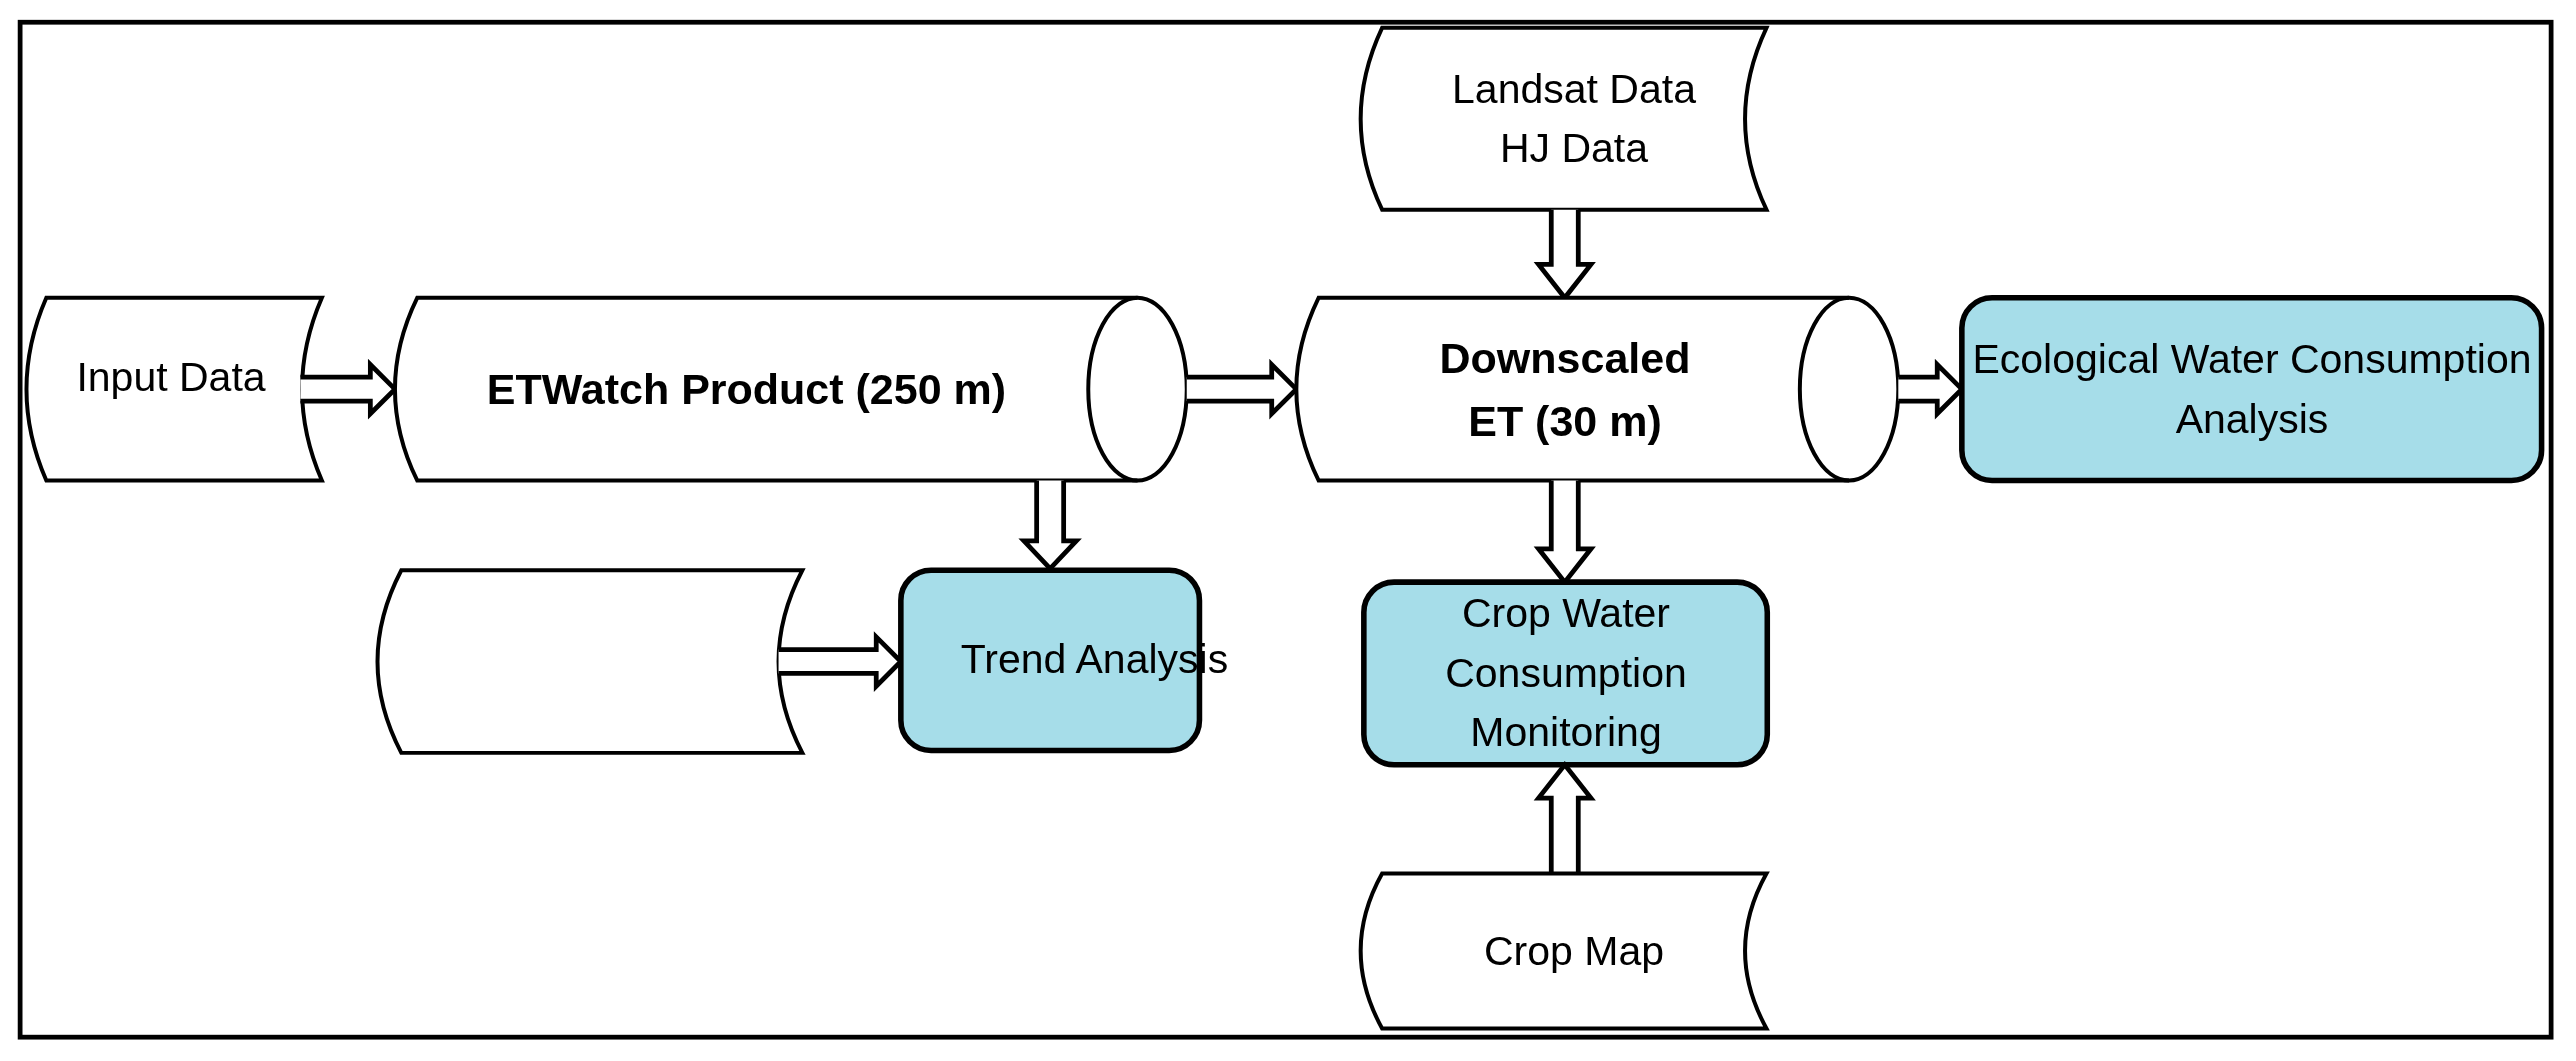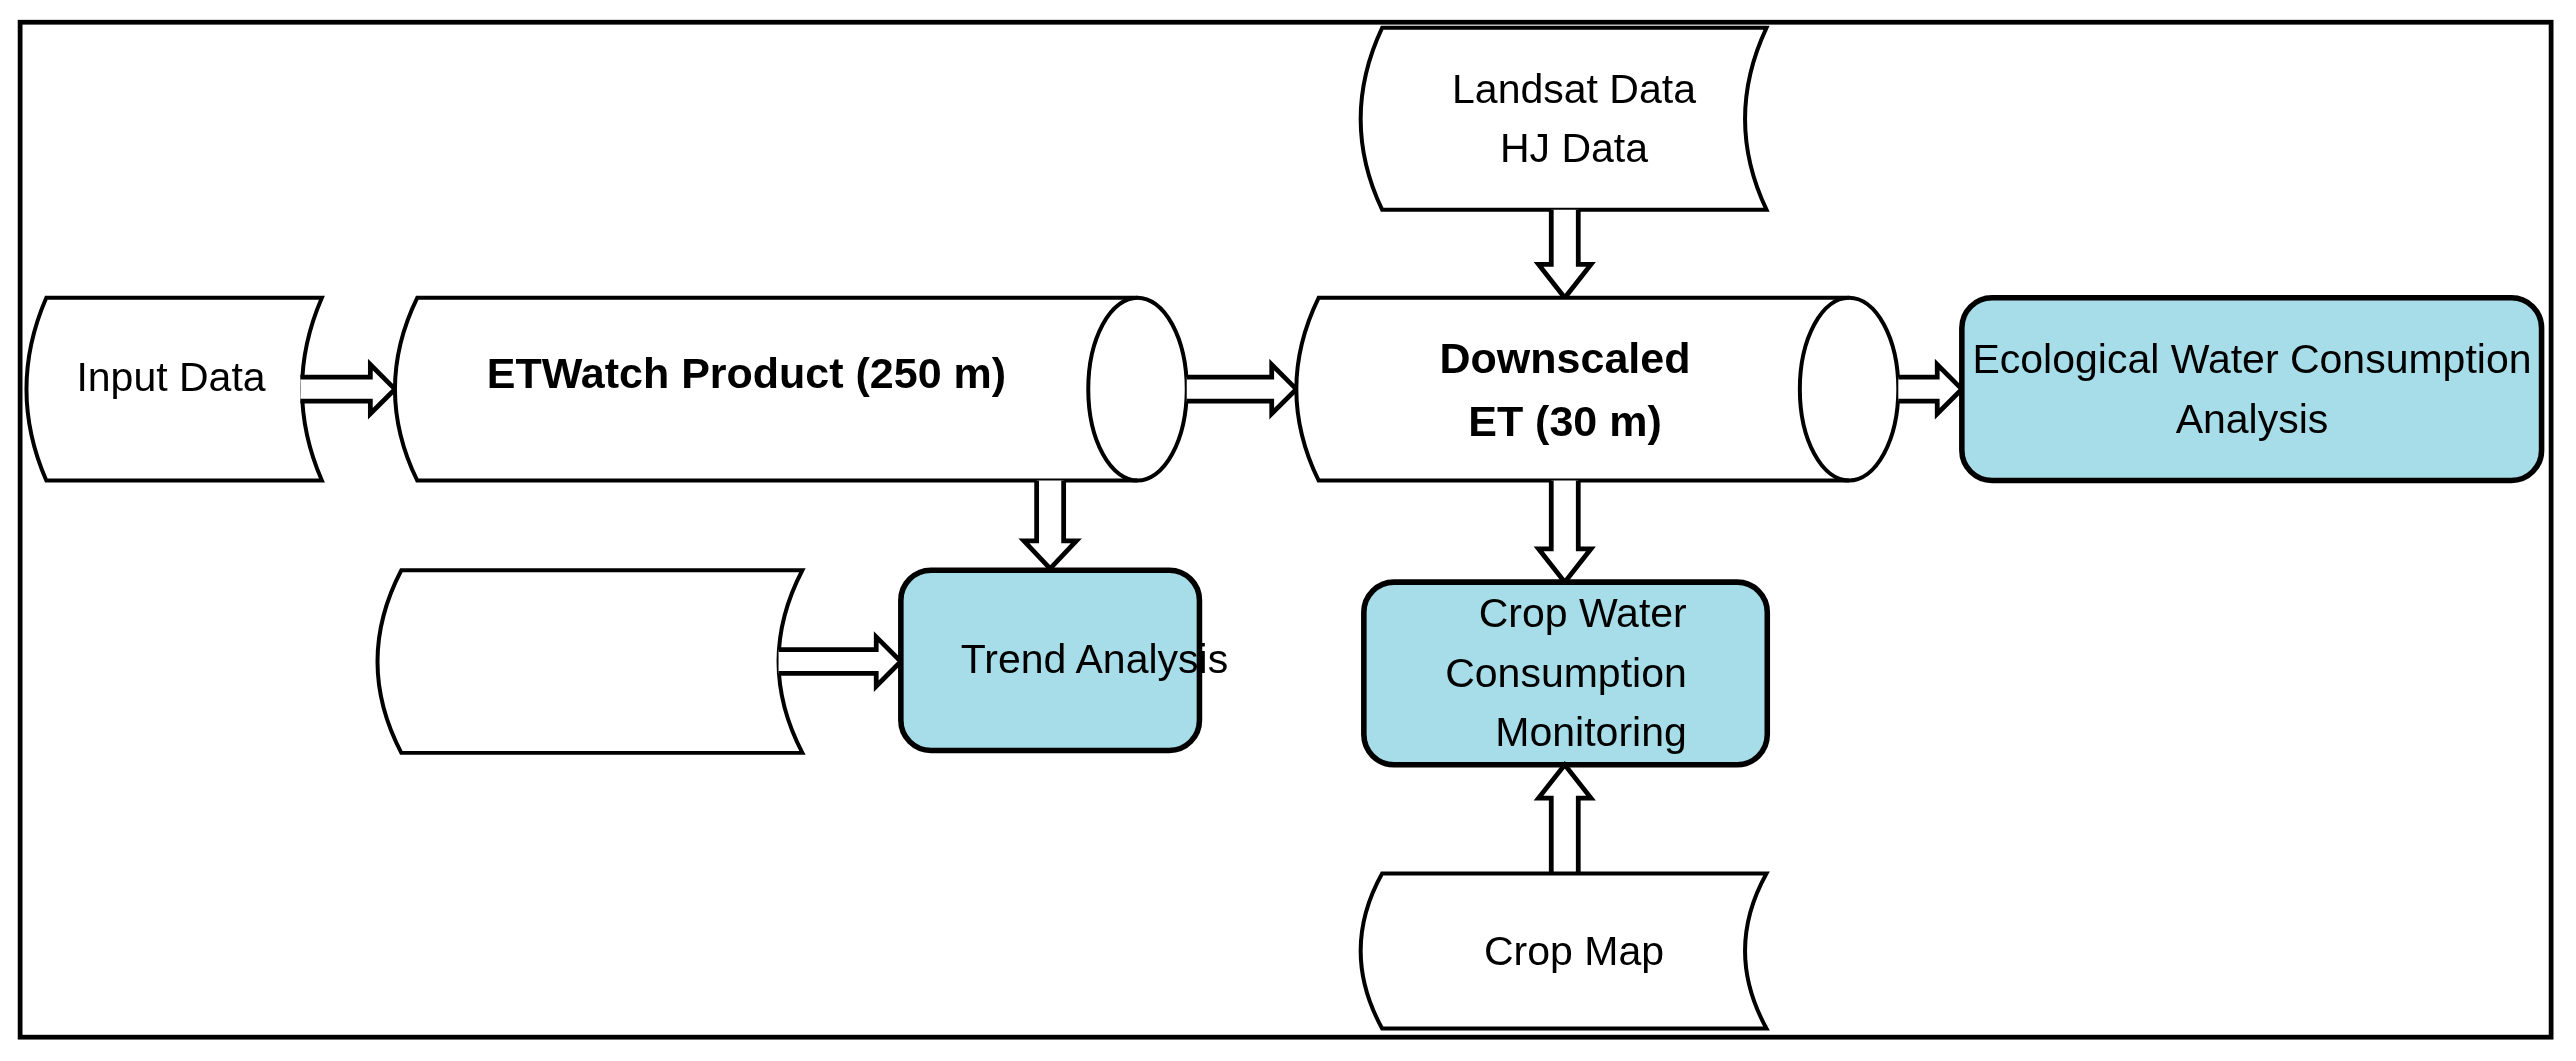--- a/index.html
+++ b/index.html
@@ -71,34 +71,34 @@
 
     <rect x="1717" y="733" width="508" height="230" rx="38" ry="38" fill="#A6DDE9" stroke="#000000" stroke-width="7"></rect>
 
     <path d="M1953,1100 V1005 H1937 L1970,963 L2003,1005 H1987 V1100" fill="#ffffff" stroke="#000000" stroke-width="6"></path>
 
     <path d="M1740,1100 H2224 Q2170,1197 2224,1295 H1740 Q1686,1197 1740,1100 Z" fill="#ffffff" stroke="#000000" stroke-width="5"></path>
   </svg>
 
   <div class="label" style="left:32px; top:286px; width:278px; height:183px;">Input Data</div>
 
-  <div class="label bold" style="left:397px; top:282px; width:699px; height:183px;">ETWatch Product (250 m)</div>
+  <div class="label bold" style="left:397px; top:298px; width:699px; height:183px;">ETWatch Product (250 m)</div>
 
   <div class="label" style="left:1382px; top:28px; width:384px; height:182px;text-align:center;">Landsat Data
 HJ Data</div>
 
   <div class="label bold" style="left:1291px; top:298px; width:548px; height:183px;">Downscaled
 ET (30 m)</div>
 
   <div class="label" style="left:1962px; top:298px; width:580px; height:183px;">Ecological Water Consumption
 Analysis</div>
 
 
   <div class="label" style="left:945px; top:570px; width:299px; height:180px;">Trend Analysis</div>
 
-  <div class="label" style="left:1364px; top:582px; width:404px; height:183px;text-align:right;">Crop Water
+  <div class="label" style="left:1364px; top:582px; width:404px; height:183px;">Crop Water
 Consumption
 Monitoring</div>
 
   <div class="label" style="left:1382px; top:874px; width:384px; height:155px;">Crop Map</div>
 
 </div>
 
 
 </body></html>

